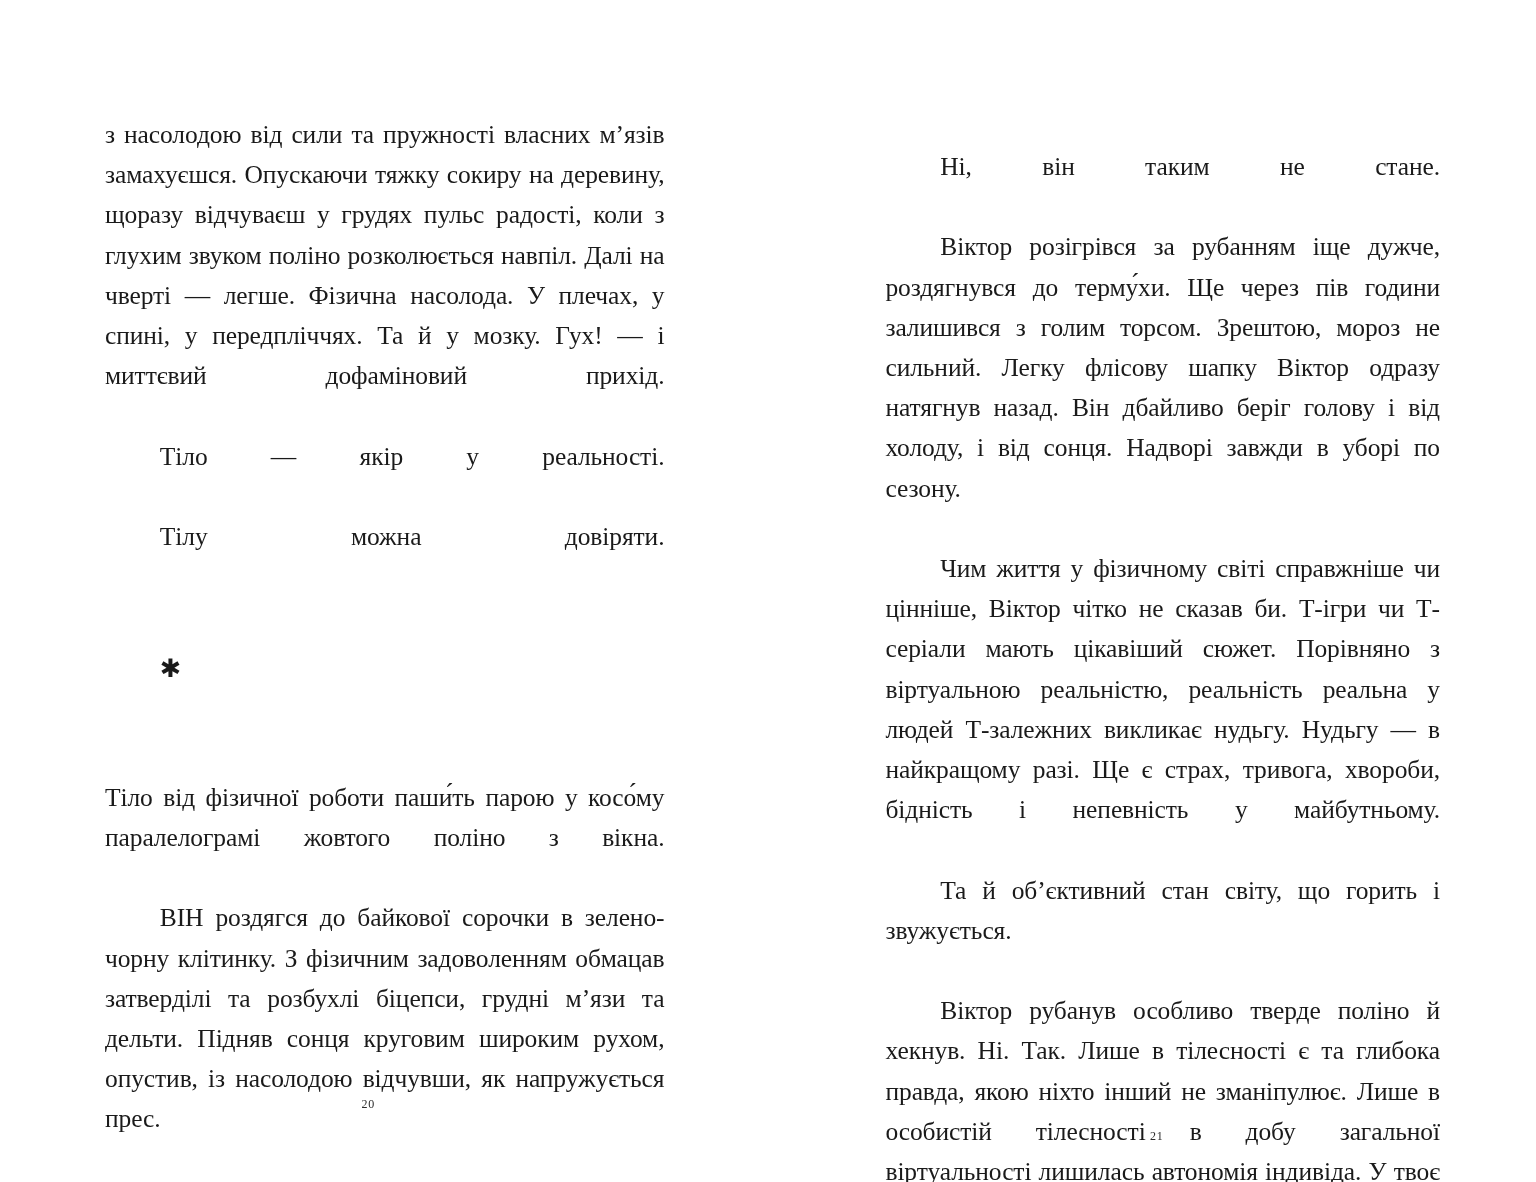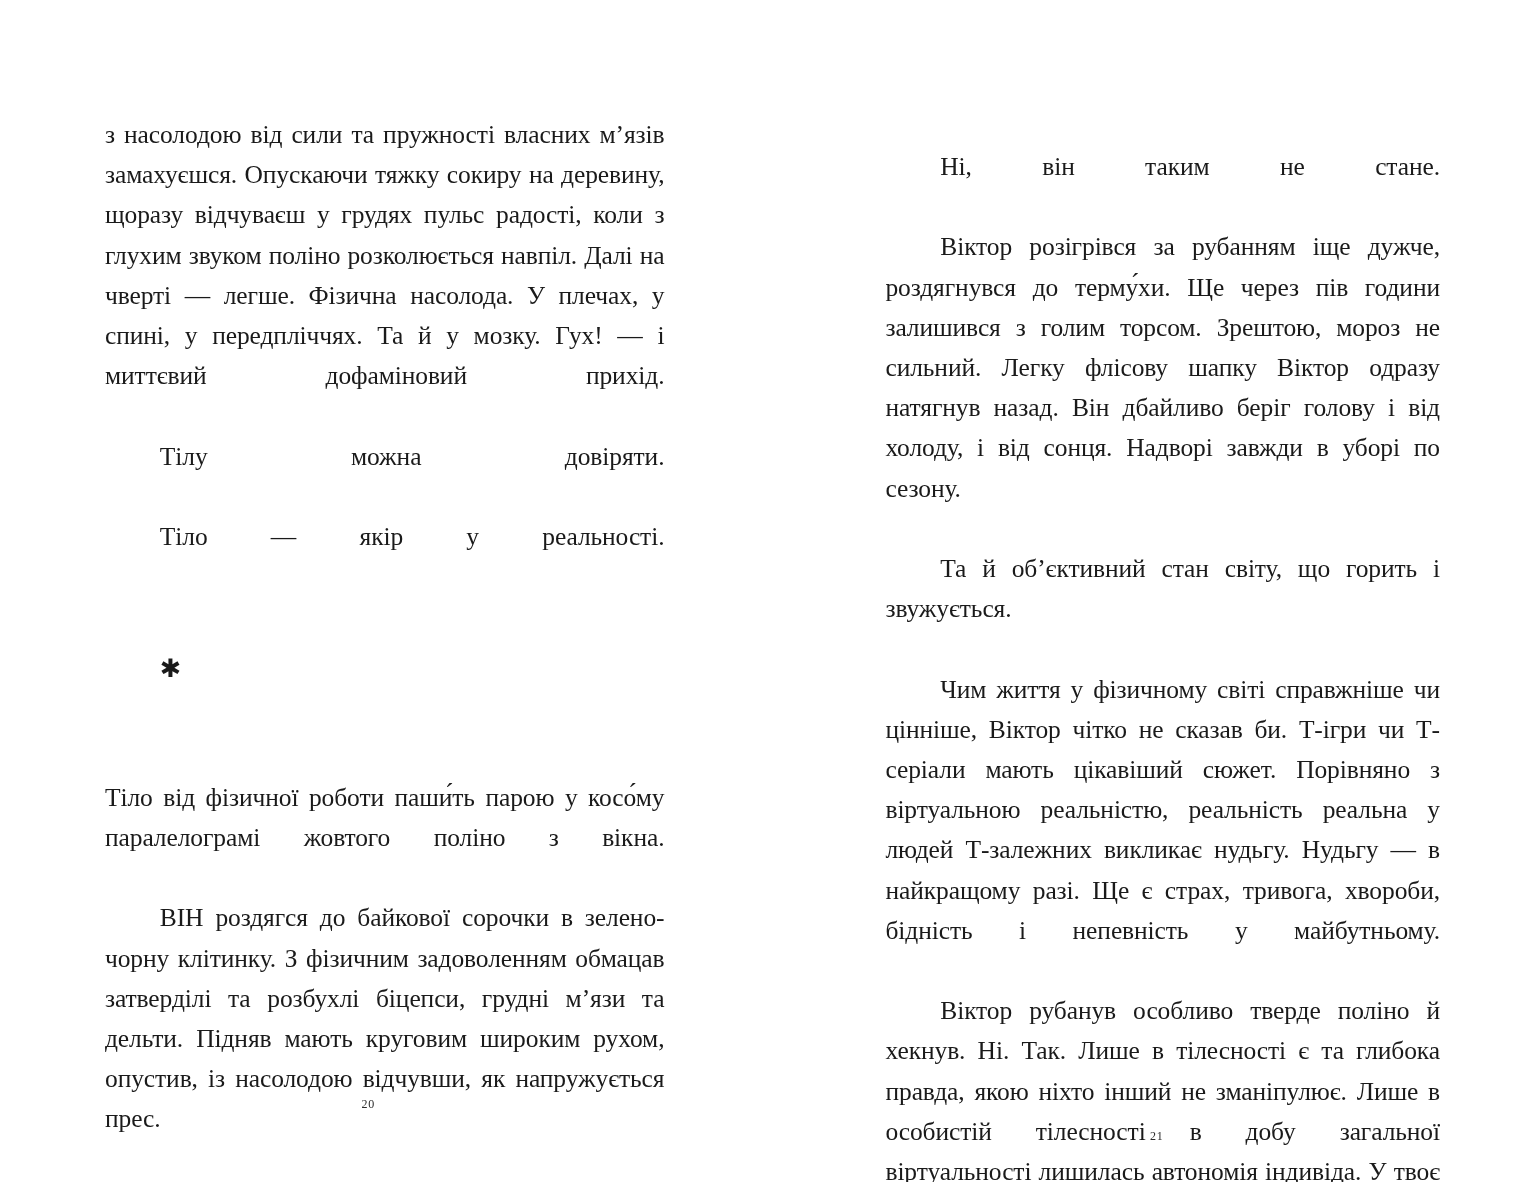--- a/index.html
+++ b/index.html
@@ -92,42 +92,42 @@
 </head>
 <body>
 
 <div class="spread">
 
   <div class="page page-verso">
     <div class="textblock">
 
       <p class="para no-indent">з насолодою від сили та пружності власних м’язів замахуєшся. Опускаючи тяжку сокиру на деревину, щоразу відчуваєш у грудях пульс радості, коли з глухим звуком поліно розколюється навпіл. Далі на чверті — легше. Фізична насолода. У плечах, у спині, у передпліччях. Та й у мозку. Гух! — і миттєвий дофаміновий прихід.</p>
 
+      <p class="para">Тіло — якір у реальності.</p>
+
       <p class="para">Тілу можна довіряти.</p>
-
-      <p class="para">Тіло — якір у реальності.</p>
 
       <p class="para divider">✱</p>
 
       <p class="para no-indent">Тіло від фізичної роботи паши́ть парою у косо́му паралелограмі жовтого поліно з вікна.</p>
 
-      <p class="para"><span class="bold-lead">ВІН</span><span> роздягся до байкової сорочки в зелено-чорну клітинку. З фізичним задоволенням обмацав затверділі та розбухлі біцепси, грудні м’язи та дельти. Підняв мають круговим широким рухом, опустив, із насолодою відчувши, як напружується прес.</span></p>
+      <p class="para"><span class="bold-lead">ВІН</span><span> роздягся до байкової сорочки в зелено-чорну клітинку. З фізичним задоволенням обмацав затверділі та розбухлі біцепси, грудні м’язи та дельти. Підняв сонця круговим широким рухом, опустив, із насолодою відчувши, як напружується прес.</span></p>
 
       <p class="para">Наносив сухі дрова в сауну, розпалив. У хаті поставив акумулятори на зарядку й повернувся на подвір’я. Дров на сауну давно достатньо, але він продовжує роботу, заповнює дровітню. Він же обіцяв собі максимально, скільки витримає, жити в реальних відчуттях і справжньому, фізичному світі у своєму справжньому, фізичному тілі. А для цього про тіло треба дбати. У містах Віктор бачив людей, молодших за нього і на десять, і на п’ятнадцять років, уже з атрофованими м’язами — і впізнавав у них залежних від Т-щастя.</p>
 
     </div>
     <div class="folio folio-verso">20</div>
   </div>
 
   <div class="page page-recto">
     <div class="textblock">
 
       <p class="para">Ні, він таким не стане.</p>
       <p class="para">Віктор розігрівся за рубанням іще дужче, роздягнувся до терму́хи. Ще через пів години залишився з голим торсом. Зрештою, мороз не сильний. Легку флісову шапку Віктор одразу натягнув назад. Він дбайливо беріг голову і від холоду, і від сонця. Надворі завжди в уборі по сезону.</p>
+      <p class="para">Чим життя у фізичному світі справжніше чи цінніше, Віктор чітко не сказав би. Т-ігри чи Т-серіали мають цікавіший сюжет. Порівняно з віртуальною реальністю, реальність реальна у людей Т-залежних викликає нудьгу. Нудьгу — в найкращому разі. Ще є страх, тривога, хвороби, бідність і непевність у майбутньому.</p>
       <p class="para">Та й об’єктивний стан світу, що горить і звужується.</p>
-      <p class="para">Чим життя у фізичному світі справжніше чи цінніше, Віктор чітко не сказав би. Т-ігри чи Т-серіали мають цікавіший сюжет. Порівняно з віртуальною реальністю, реальність реальна у людей Т-залежних викликає нудьгу. Нудьгу — в найкращому разі. Ще є страх, тривога, хвороби, бідність і непевність у майбутньому.</p>
       <p class="para">Віктор рубанув особливо тверде поліно й хекнув. Ні. Так. Лише в тілесності є та глибока правда, якою ніхто інший не зманіпулює. Лише в особистій тілесності в добу загальної віртуальності лишилась автономія індивіда. У твоє тіло ніхто не підсуне рекламу, яку ти невдовзі вважатимеш власним смаком. Не вставить пропаганду, яку ти невдовзі називатимеш «моїм лічним мнєнієм».</p>
 
     </div>
     <div class="folio folio-recto">21</div>
   </div>
 
 </div>
 
 </body></html>

